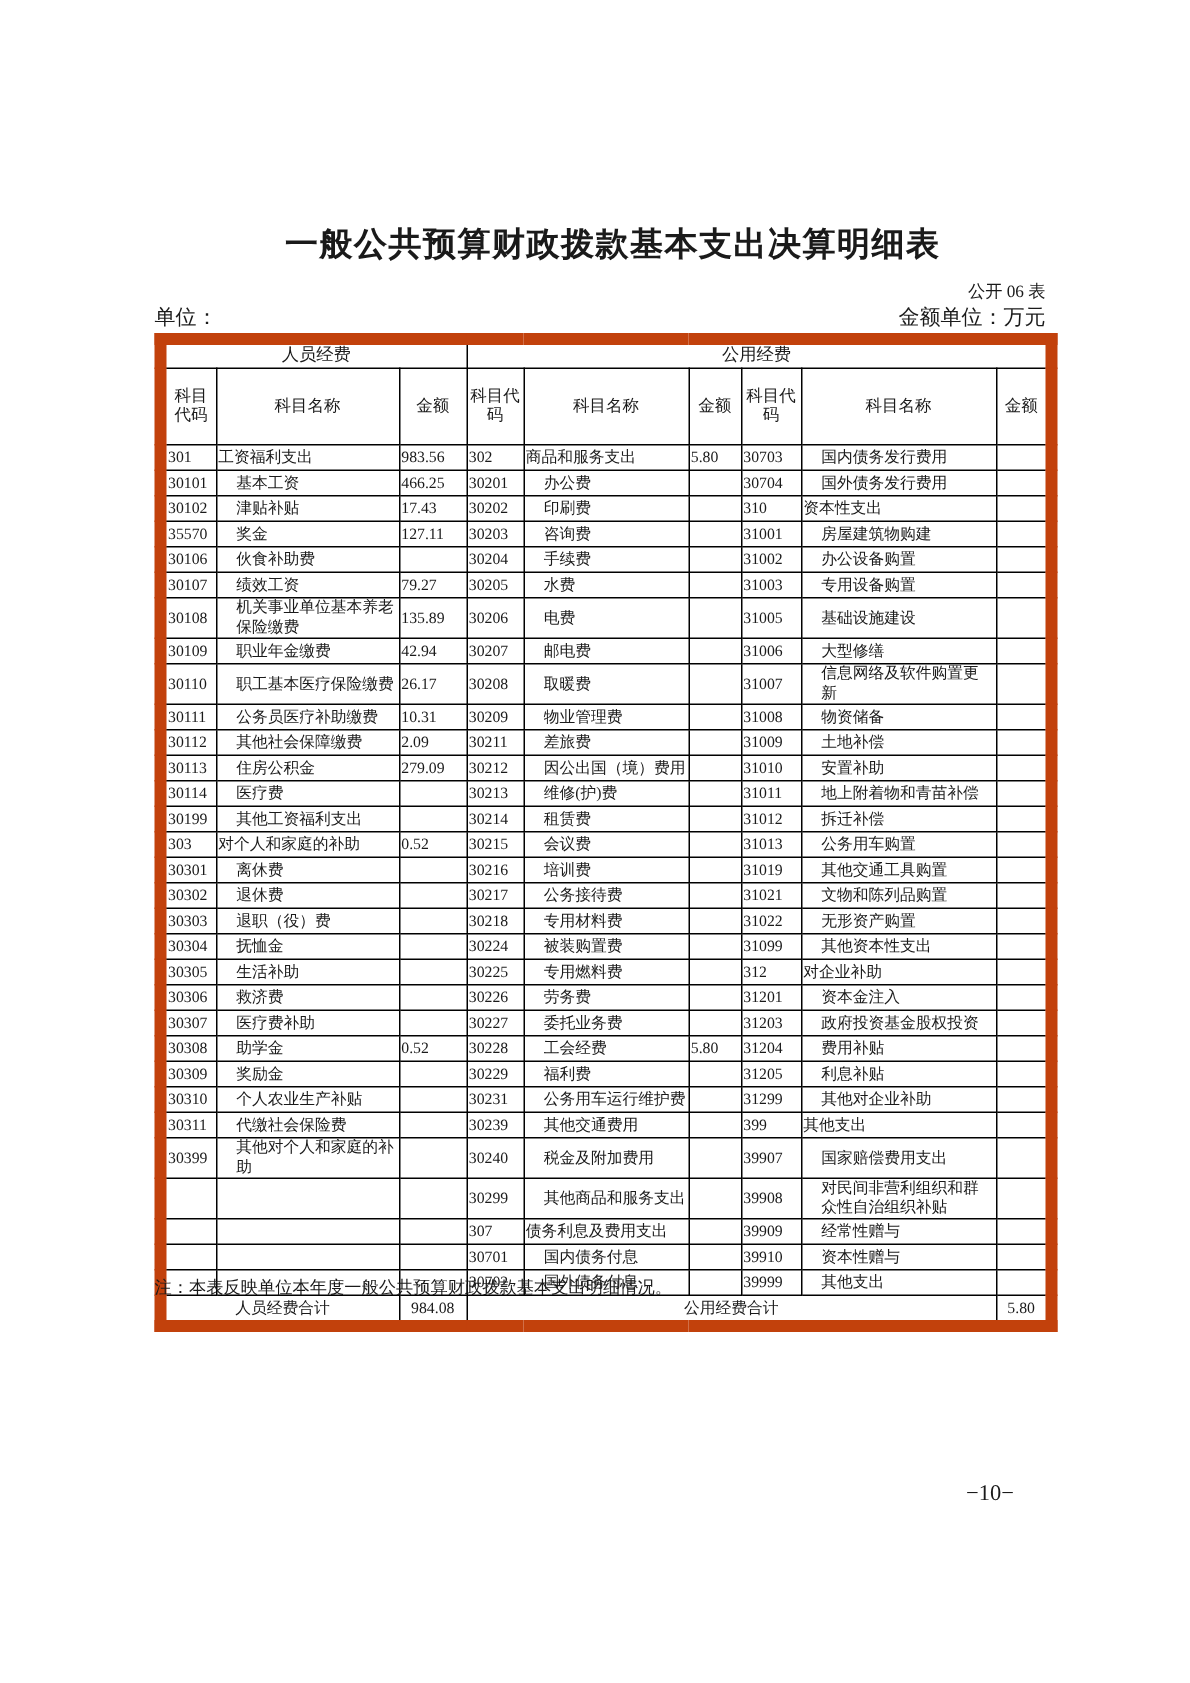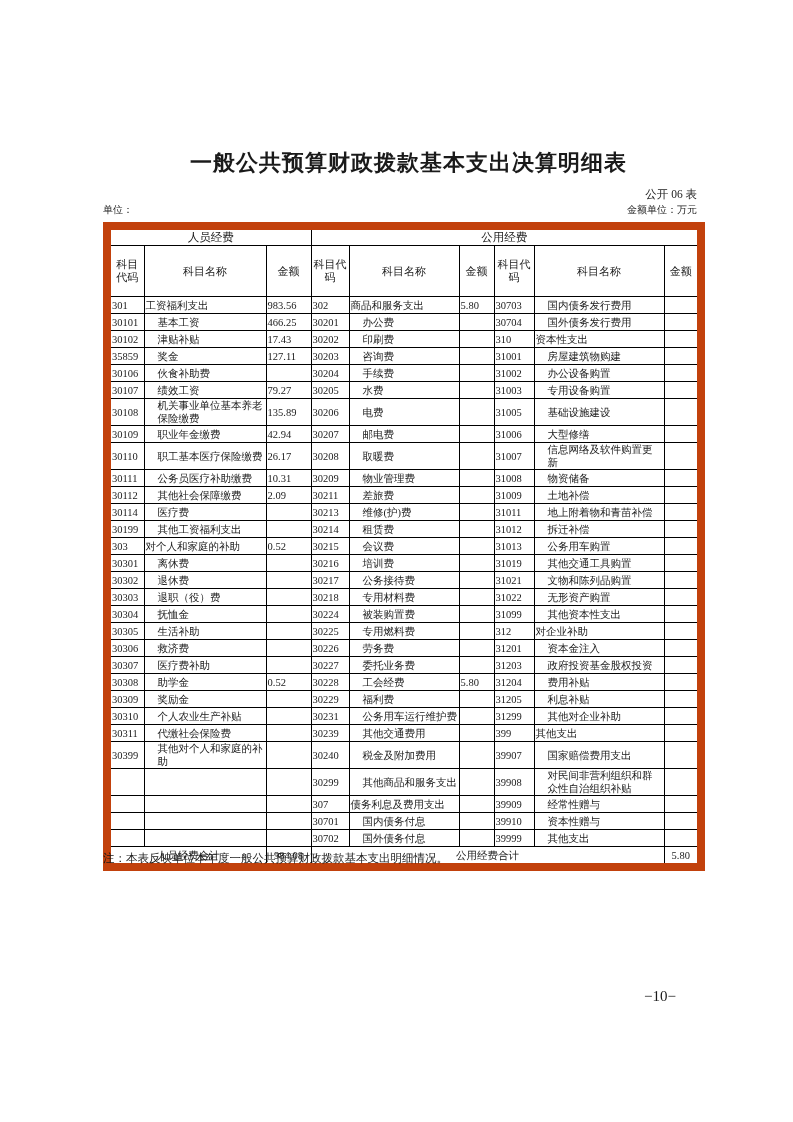--- a/index.html
+++ b/index.html
@@ -33,21 +33,21 @@
     top: 187px;
     right: 96px;
     font-size: 11.5px;
     margin-left: 10px;
   }
   .meta-line {
     position: absolute;
     top: 203px;
     left: 103px;
     width: 594px;
-    font-size: 10px;
+    font-size: 14px;
   }
   .meta-unit { float: left; }
   .meta-amount-unit { float: right; margin-left: 28px; }
 
   table.budget {
     position: absolute;
     top: 222px;
     left: 103px;
     width: 594px;
     border-collapse: collapse;
@@ -161,21 +161,21 @@
           <td class="name sub">津贴补贴</td>
           <td class="amt">17.43</td>
           <td class="code">30202</td>
           <td class="name sub">印刷费</td>
           <td class="amt"></td>
           <td class="code">310</td>
           <td class="name">资本性支出</td>
           <td class="amt"></td>
         </tr>
         <tr>
-          <td class="code">35859</td>
+          <td class="code">35570</td>
           <td class="name sub">奖金</td>
           <td class="amt">127.11</td>
           <td class="code">30203</td>
           <td class="name sub">咨询费</td>
           <td class="amt"></td>
           <td class="code">31001</td>
           <td class="name sub">房屋建筑物购建</td>
           <td class="amt"></td>
         </tr>
         <tr>
@@ -246,20 +246,31 @@
         </tr>
         <tr>
           <td class="code">30112</td>
           <td class="name sub">其他社会保障缴费</td>
           <td class="amt">2.09</td>
           <td class="code">30211</td>
           <td class="name sub">差旅费</td>
           <td class="amt"></td>
           <td class="code">31009</td>
           <td class="name sub">土地补偿</td>
+          <td class="amt"></td>
+        </tr>
+        <tr>
+          <td class="code">30113</td>
+          <td class="name sub">住房公积金</td>
+          <td class="amt">279.09</td>
+          <td class="code">30212</td>
+          <td class="name sub">因公出国（境）费用</td>
+          <td class="amt"></td>
+          <td class="code">31010</td>
+          <td class="name sub">安置补助</td>
           <td class="amt"></td>
         </tr>
         <tr>
           <td class="code">30114</td>
           <td class="name sub">医疗费</td>
           <td class="amt"></td>
           <td class="code">30213</td>
           <td class="name sub">维修(护)费</td>
           <td class="amt"></td>
           <td class="code">31011</td>

